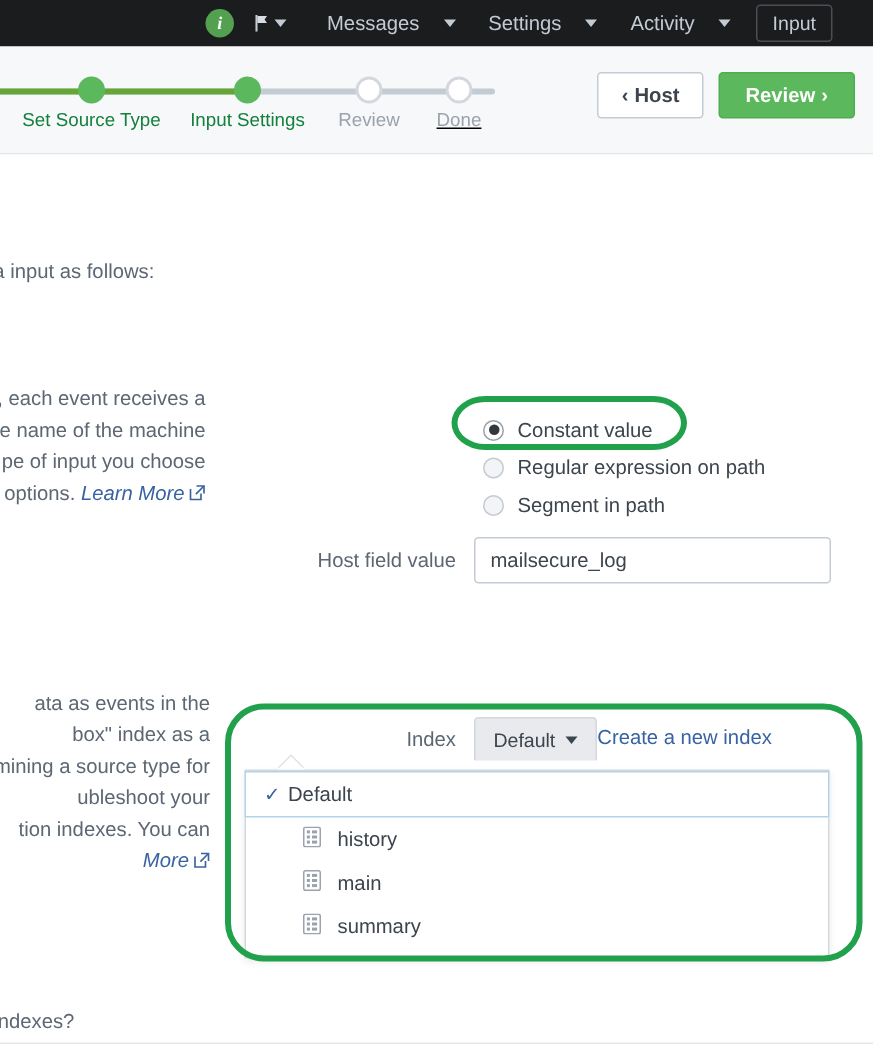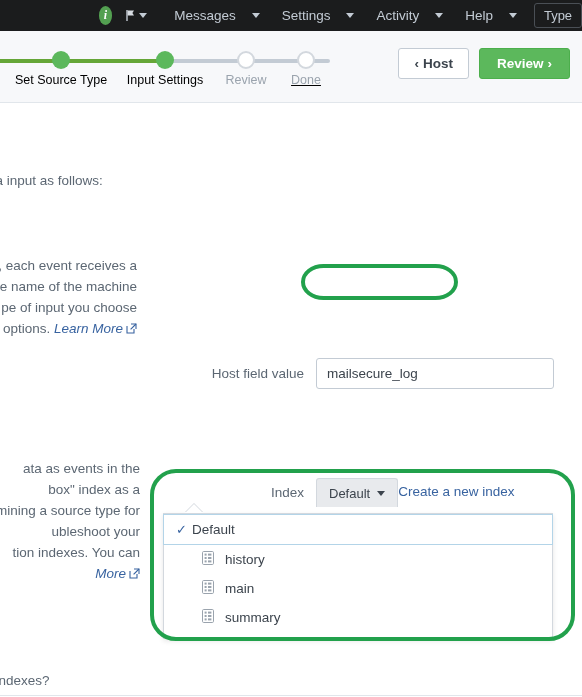--- a/index.html
+++ b/index.html
@@ -82,21 +82,21 @@
     position: absolute; top: 0; text-align: center;
     width: 120px;
   }
   .dot {
     width: 18px; height: 18px; border-radius: 50%;
     margin: 0 auto 6px; position: relative; top: 2px;
   }
   .dot.done { background: #5cb85c; }
   .dot.todo { background: #ffffff; border: 2px solid #d3d8de; }
   .step-label {
-    font-size: 12.5px; color: #000000; white-space: nowrap;
+    font-size: 12.5px; color: #15803d; white-space: nowrap;
   }
   .step.todo .step-label { color: #9aa3ad; }
 
   .wizard-actions {
     position: absolute; right: 12px; top: 17px;
     display: flex; gap: 10px; align-items: center;
   }
   .btn-back {
     height: 31px; padding: 0 15px;
     background: #ffffff; border: 1px solid #c3cbd4;
@@ -289,26 +289,22 @@
     <span class="caret-down"></span>
   </div>
   <div class="nav-item">
     <span>Settings</span>
     <span class="caret-down"></span>
   </div>
   <div class="nav-item">
     <span>Activity</span>
     <span class="caret-down"></span>
   </div>
-  <div class="nav-item">
-    <span>Help</span>
-    <span class="caret-down"></span>
-  </div>
-
-  <div class="nav-find">Type</div>
+
+  <div class="nav-find">Input</div>
 </div>
 
 <div class="wizard">
   <div class="steps">
     <div class="track"></div>
     <div class="track-done"></div>
 
     <div class="step" style="left:-31px;">
 
       <div class="step-label">ct Source</div>
@@ -352,20 +348,34 @@
     <span>the name of the machine</span><br>
     <span>pe of input you choose</span><br>
     <span>options.</span>
     <a class="link"><span>Learn More</span><span class="ext-icon"><svg width="11" height="11" viewBox="0 0 11 11">
             <path d="M1 3 L1 10 L8 10 L8 6" stroke="#3863a0" stroke-width="1.1" fill="none"></path>
             <path d="M5 1 L10 1 L10 6" stroke="#3863a0" stroke-width="1.1" fill="none"></path>
             <path d="M4.6 6.4 L10 1" stroke="#3863a0" stroke-width="1.1" fill="none"></path>
           </svg></span></a>
   </div>
 
+  <div class="radio-group">
+    <div class="radio-row">
+      <span class="radio checked"></span>
+      <span class="radio-label">Constant value</span>
+    </div>
+    <div class="radio-row">
+      <span class="radio"></span>
+      <span class="radio-label">Regular expression on path</span>
+    </div>
+    <div class="radio-row">
+      <span class="radio"></span>
+      <span class="radio-label">Segment in path</span>
+    </div>
+  </div>
 
   <div class="field-row">
     <div class="field-label">Host field value</div>
     <input class="text-input" type="text" value="mailsecure_log" style="">
   </div>
 
   <div class="index-desc">
     <span>ata as events in the</span><br>
     <span>box" index as a</span><br>
     <span>mining a source type for</span><br>

